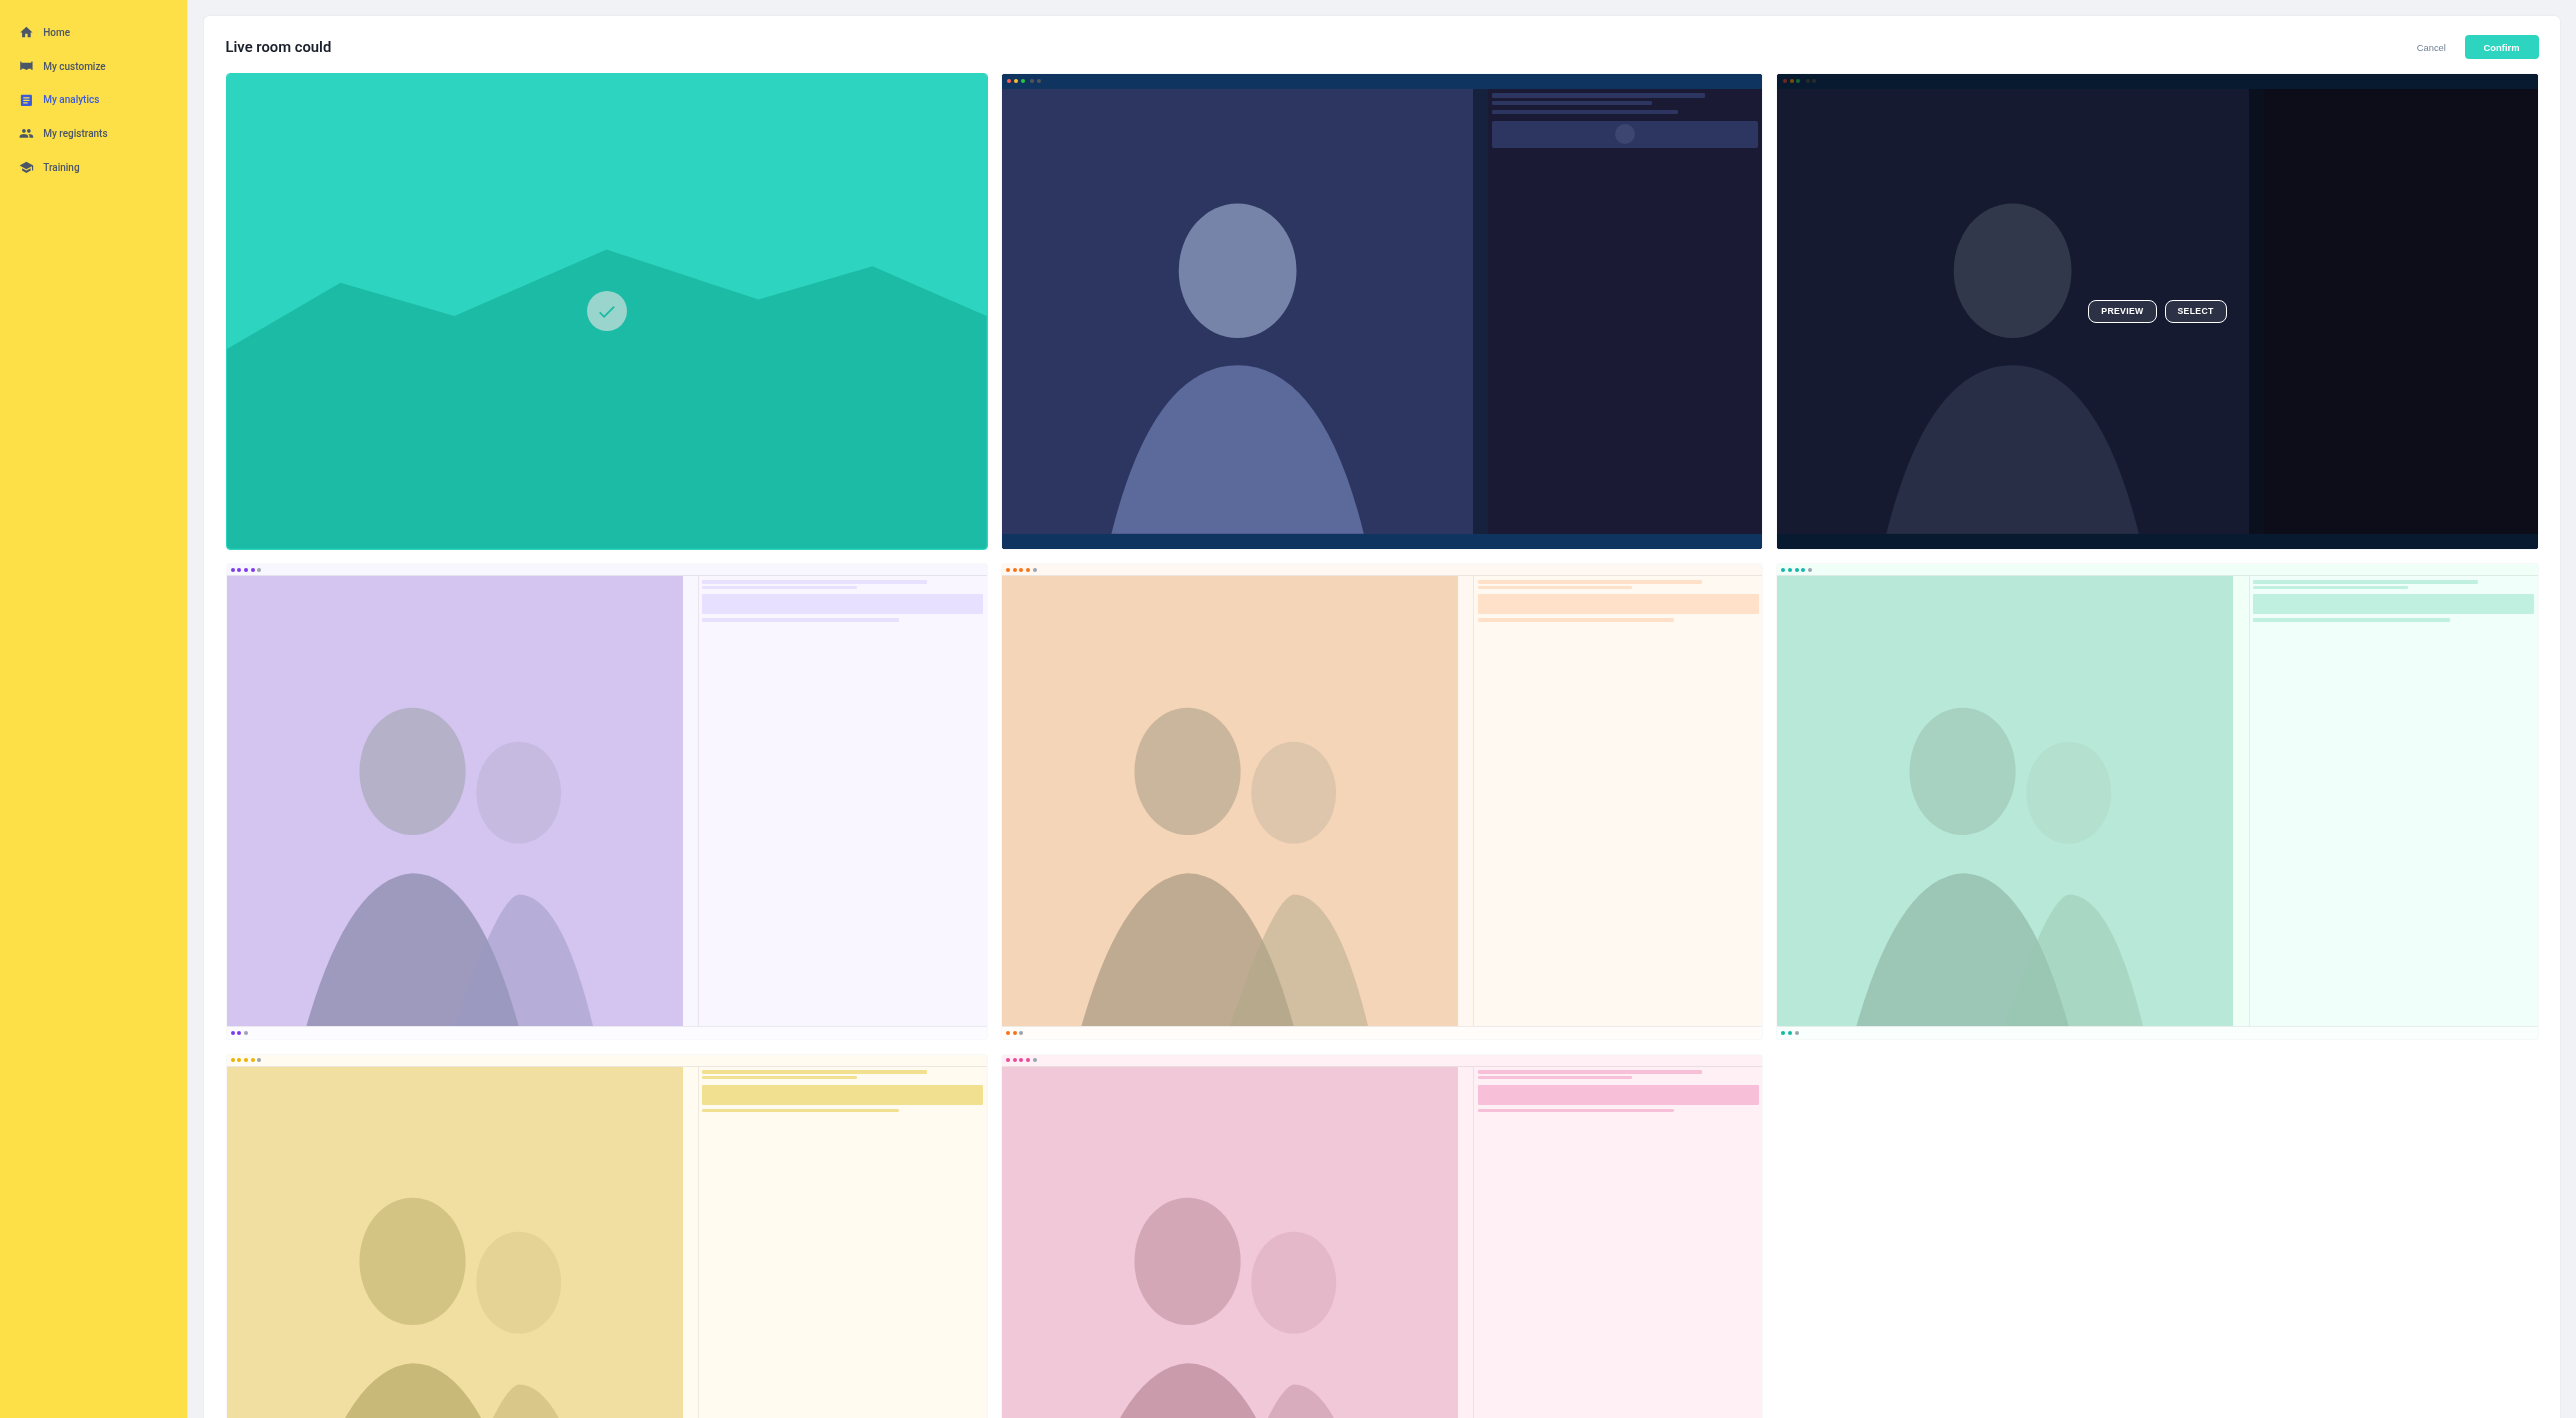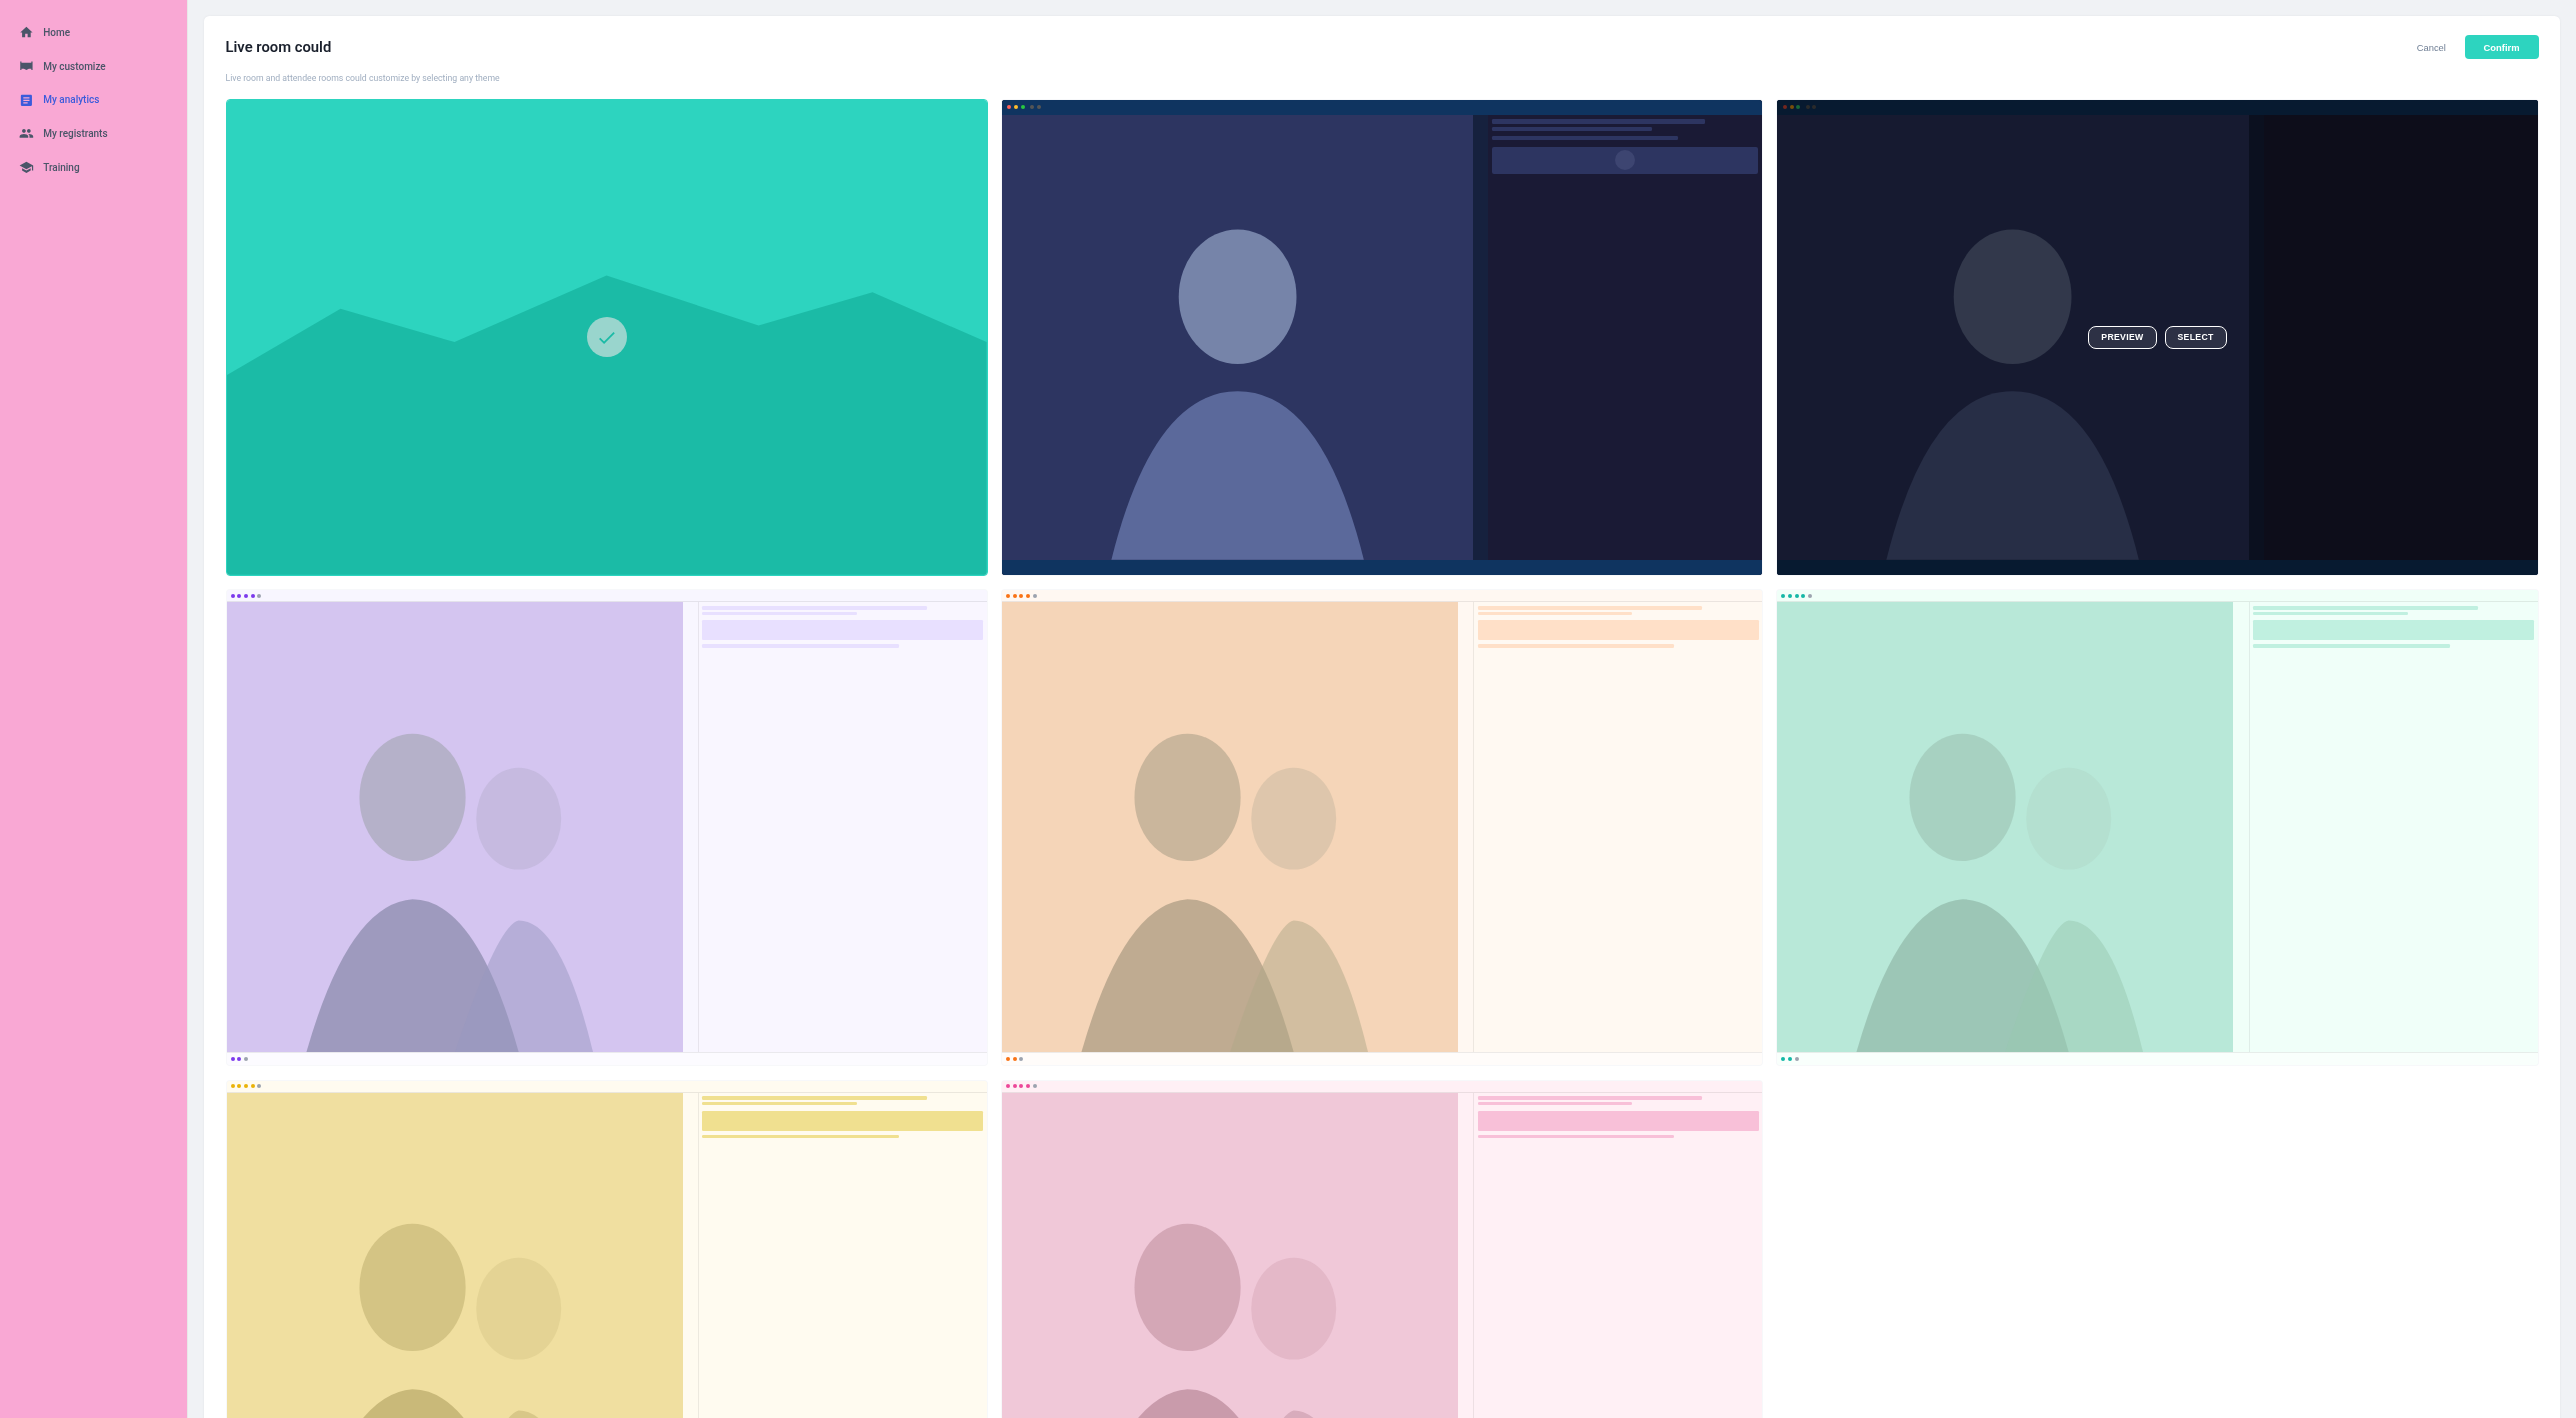--- a/index.html
+++ b/index.html
@@ -7,21 +7,21 @@
       font-family: -apple-system, BlinkMacSystemFont, 'Segoe UI', Roboto, sans-serif;
       background: #f0f2f5;
       display: flex;
       height: 100vh;
       overflow: hidden;
     }
 
     
     .sidebar {
       width: 188px;
-      background: #f9a8d4;
+      background: #fde047;
       height: 100vh;
       padding: 16px 0;
       flex-shrink: 0;
       border-right: 0.7px solid #e8e8e8;
     }
     .sidebar-item {
       display: flex;
       align-items: center;
       gap: 9.4px;
       padding: 9.4px 19px;
@@ -382,21 +382,20 @@
   <div class="content-card">
 
     <div class="page-header">
       <h1 class="page-title">Live room could</h1>
       <div class="header-actions">
         <button class="btn-cancel">Cancel</button>
         <button class="btn-confirm">Confirm</button>
       </div>
     </div>
 
-    <p class="subtitle">Live room and attendee rooms could customize by selecting any theme</p>
 
     <div class="themes-grid">
 
       <div class="theme-card selected">
         <div class="theme-preview green-selected">
           <div class="green-bg-people"></div>
           <div class="check-overlay">
             <svg viewBox="0 0 24 24" fill="#2dd4bf" xmlns="http://www.w3.org/2000/svg">
               <path d="M9 16.17L4.83 12l-1.42 1.41L9 19 21 7l-1.41-1.41L9 16.17z"></path>
             </svg>

